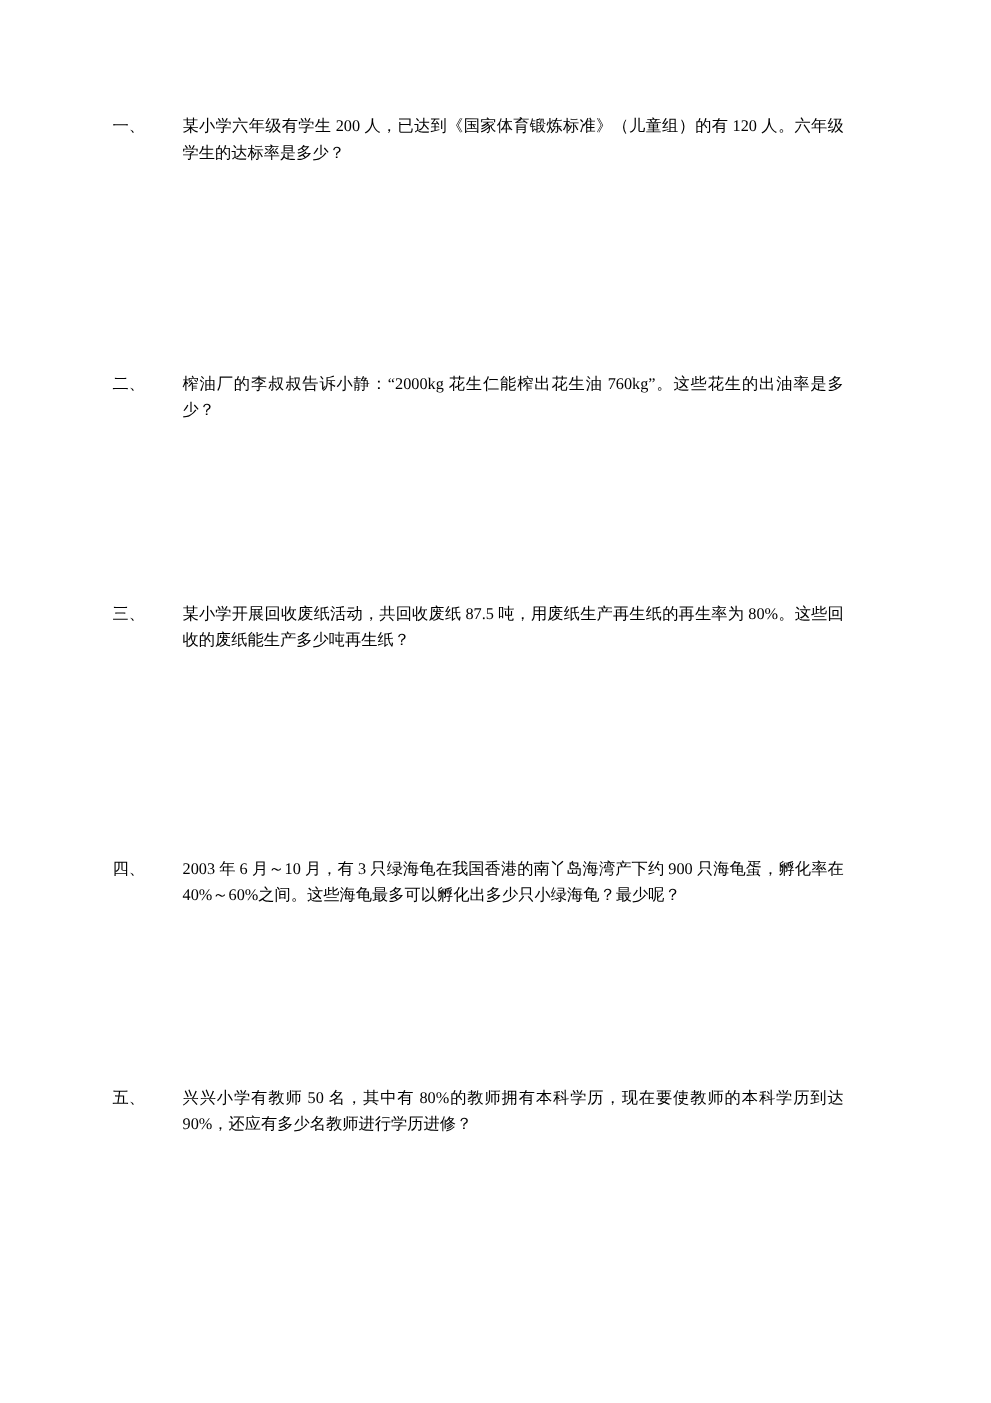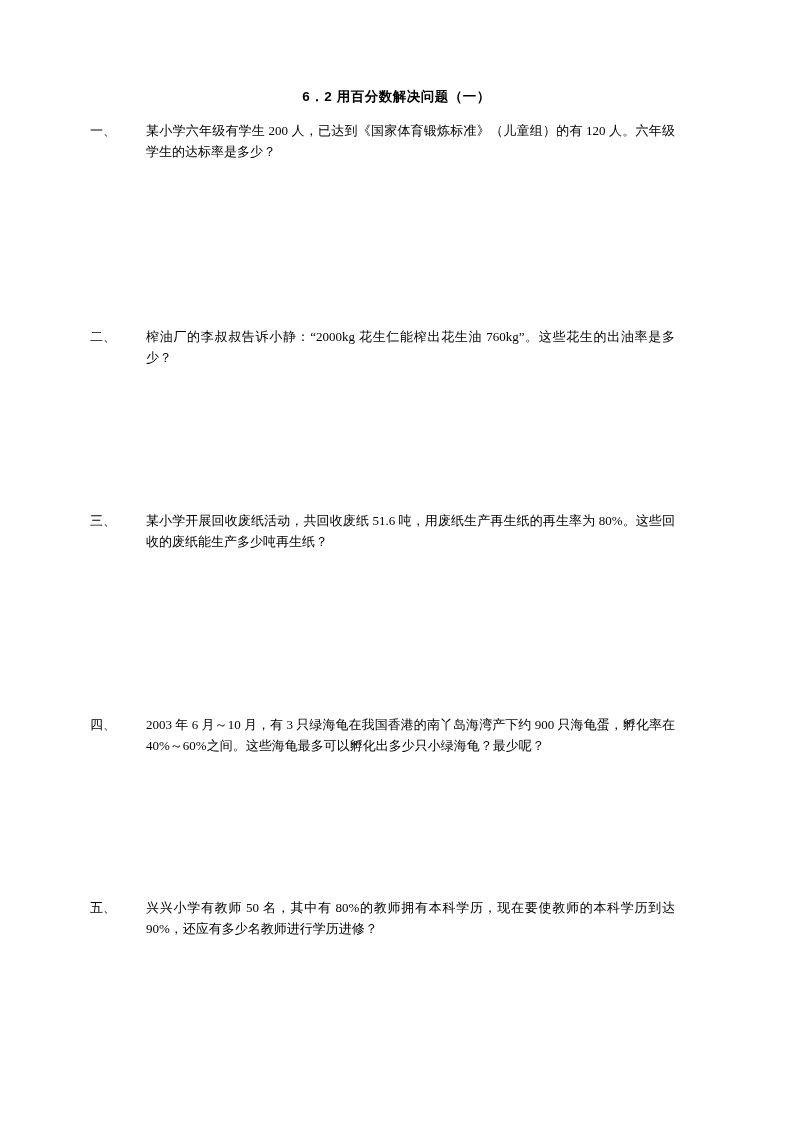--- a/index.html
+++ b/index.html
@@ -55,35 +55,34 @@
     content: "";
     display: block;
     clear: both;
   }
 </style>
 </head>
 <body>
 
 <div class="page">
 
-  <h1 class="doc-title">6．2  用百分数解决问题（一）</h1>
 
   <div class="problem p1 clearfix">
     <span class="marker">一、</span>
     <span class="body">某小学六年级有学生 200 人，已达到《国家体育锻炼标准》（儿童组）的有 120 人。六年级学生的达标率是多少？</span>
   </div>
 
   <div class="problem p2 clearfix">
     <span class="marker">二、</span>
     <span class="body">榨油厂的李叔叔告诉小静：“2000kg 花生仁能榨出花生油 760kg”。这些花生的出油率是多少？</span>
   </div>
 
   <div class="problem p3 clearfix">
     <span class="marker">三、</span>
-    <span class="body">某小学开展回收废纸活动，共回收废纸 51.6 吨，用废纸生产再生纸的再生率为 80%。这些回收的废纸能生产多少吨再生纸？</span>
+    <span class="body">某小学开展回收废纸活动，共回收废纸 87.5 吨，用废纸生产再生纸的再生率为 80%。这些回收的废纸能生产多少吨再生纸？</span>
   </div>
 
   <div class="problem p4 clearfix">
     <span class="marker">四、</span>
     <span class="body">2003 年 6 月～10 月，有 3 只绿海龟在我国香港的南丫岛海湾产下约 900 只海龟蛋，孵化率在 40%～60%之间。这些海龟最多可以孵化出多少只小绿海龟？最少呢？</span>
   </div>
 
   <div class="problem p5 clearfix">
     <span class="marker">五、</span>
     <span class="body">兴兴小学有教师 50 名，其中有 80%的教师拥有本科学历，现在要使教师的本科学历到达 90%，还应有多少名教师进行学历进修？</span>

